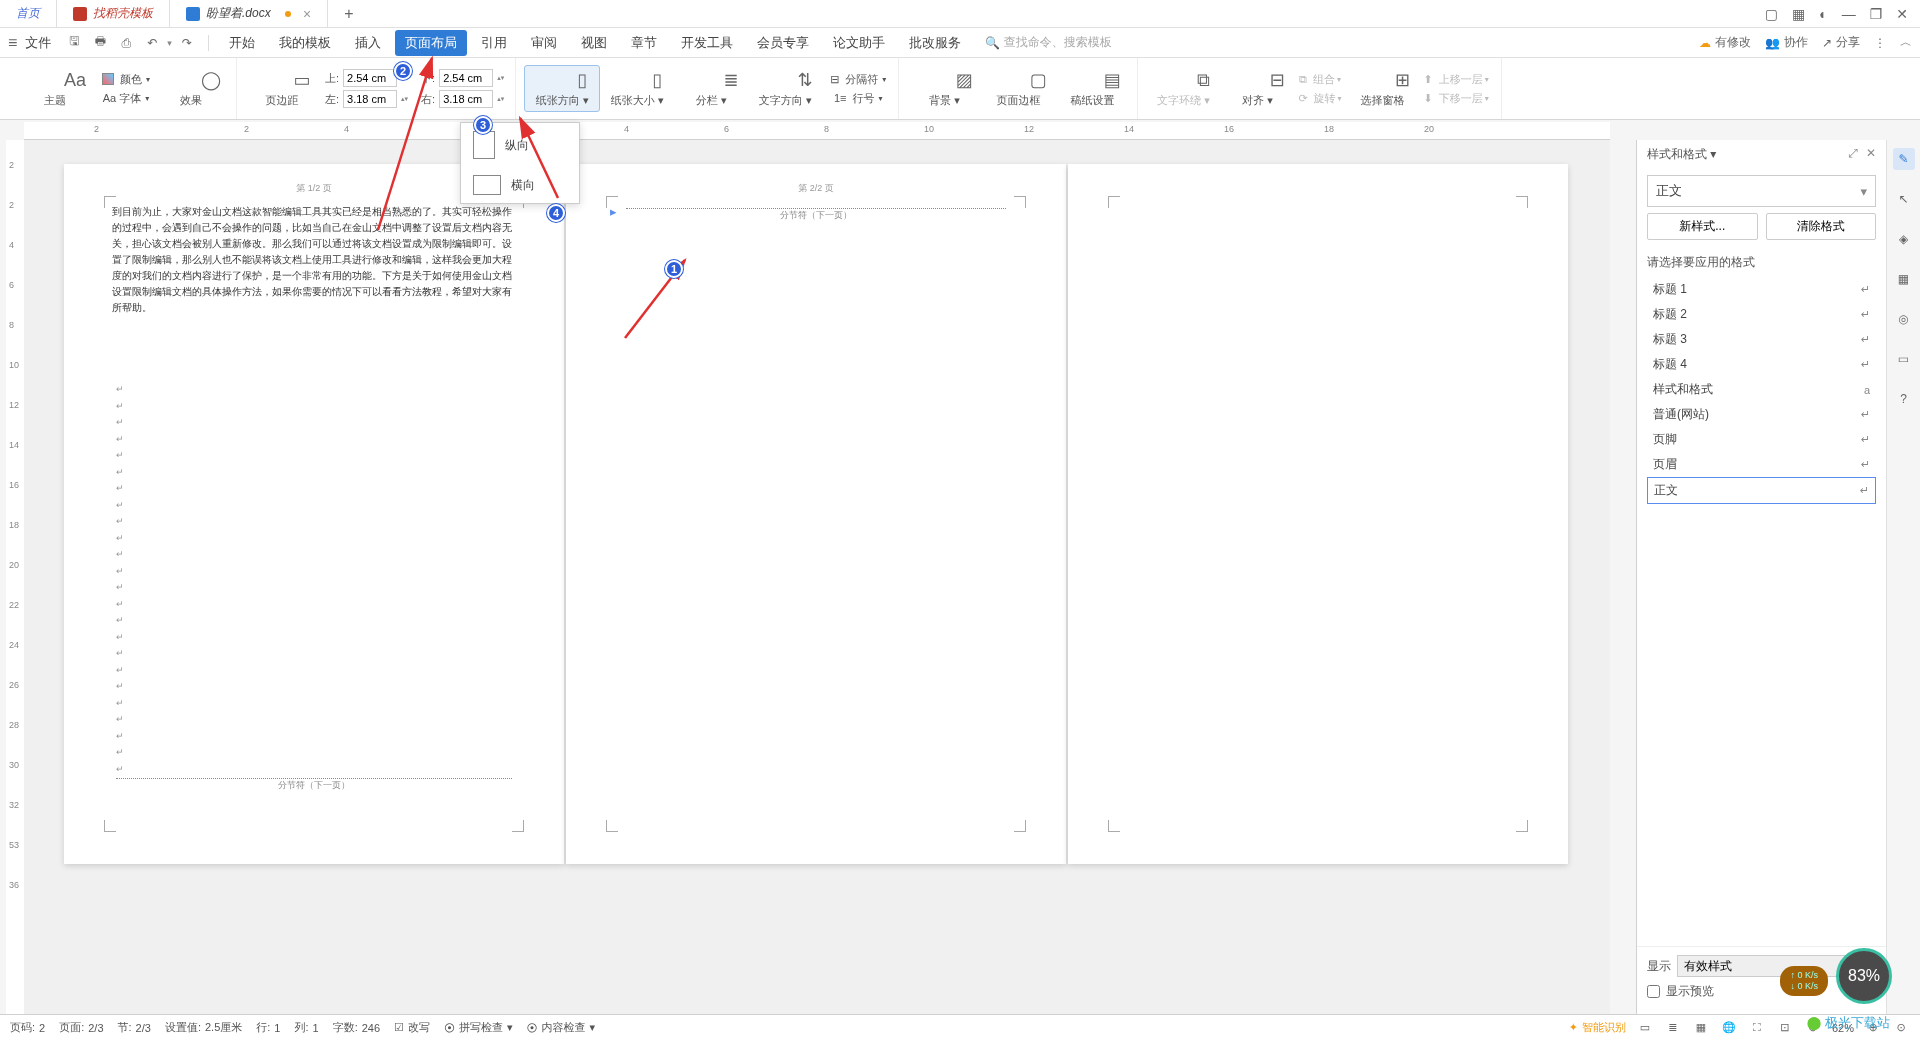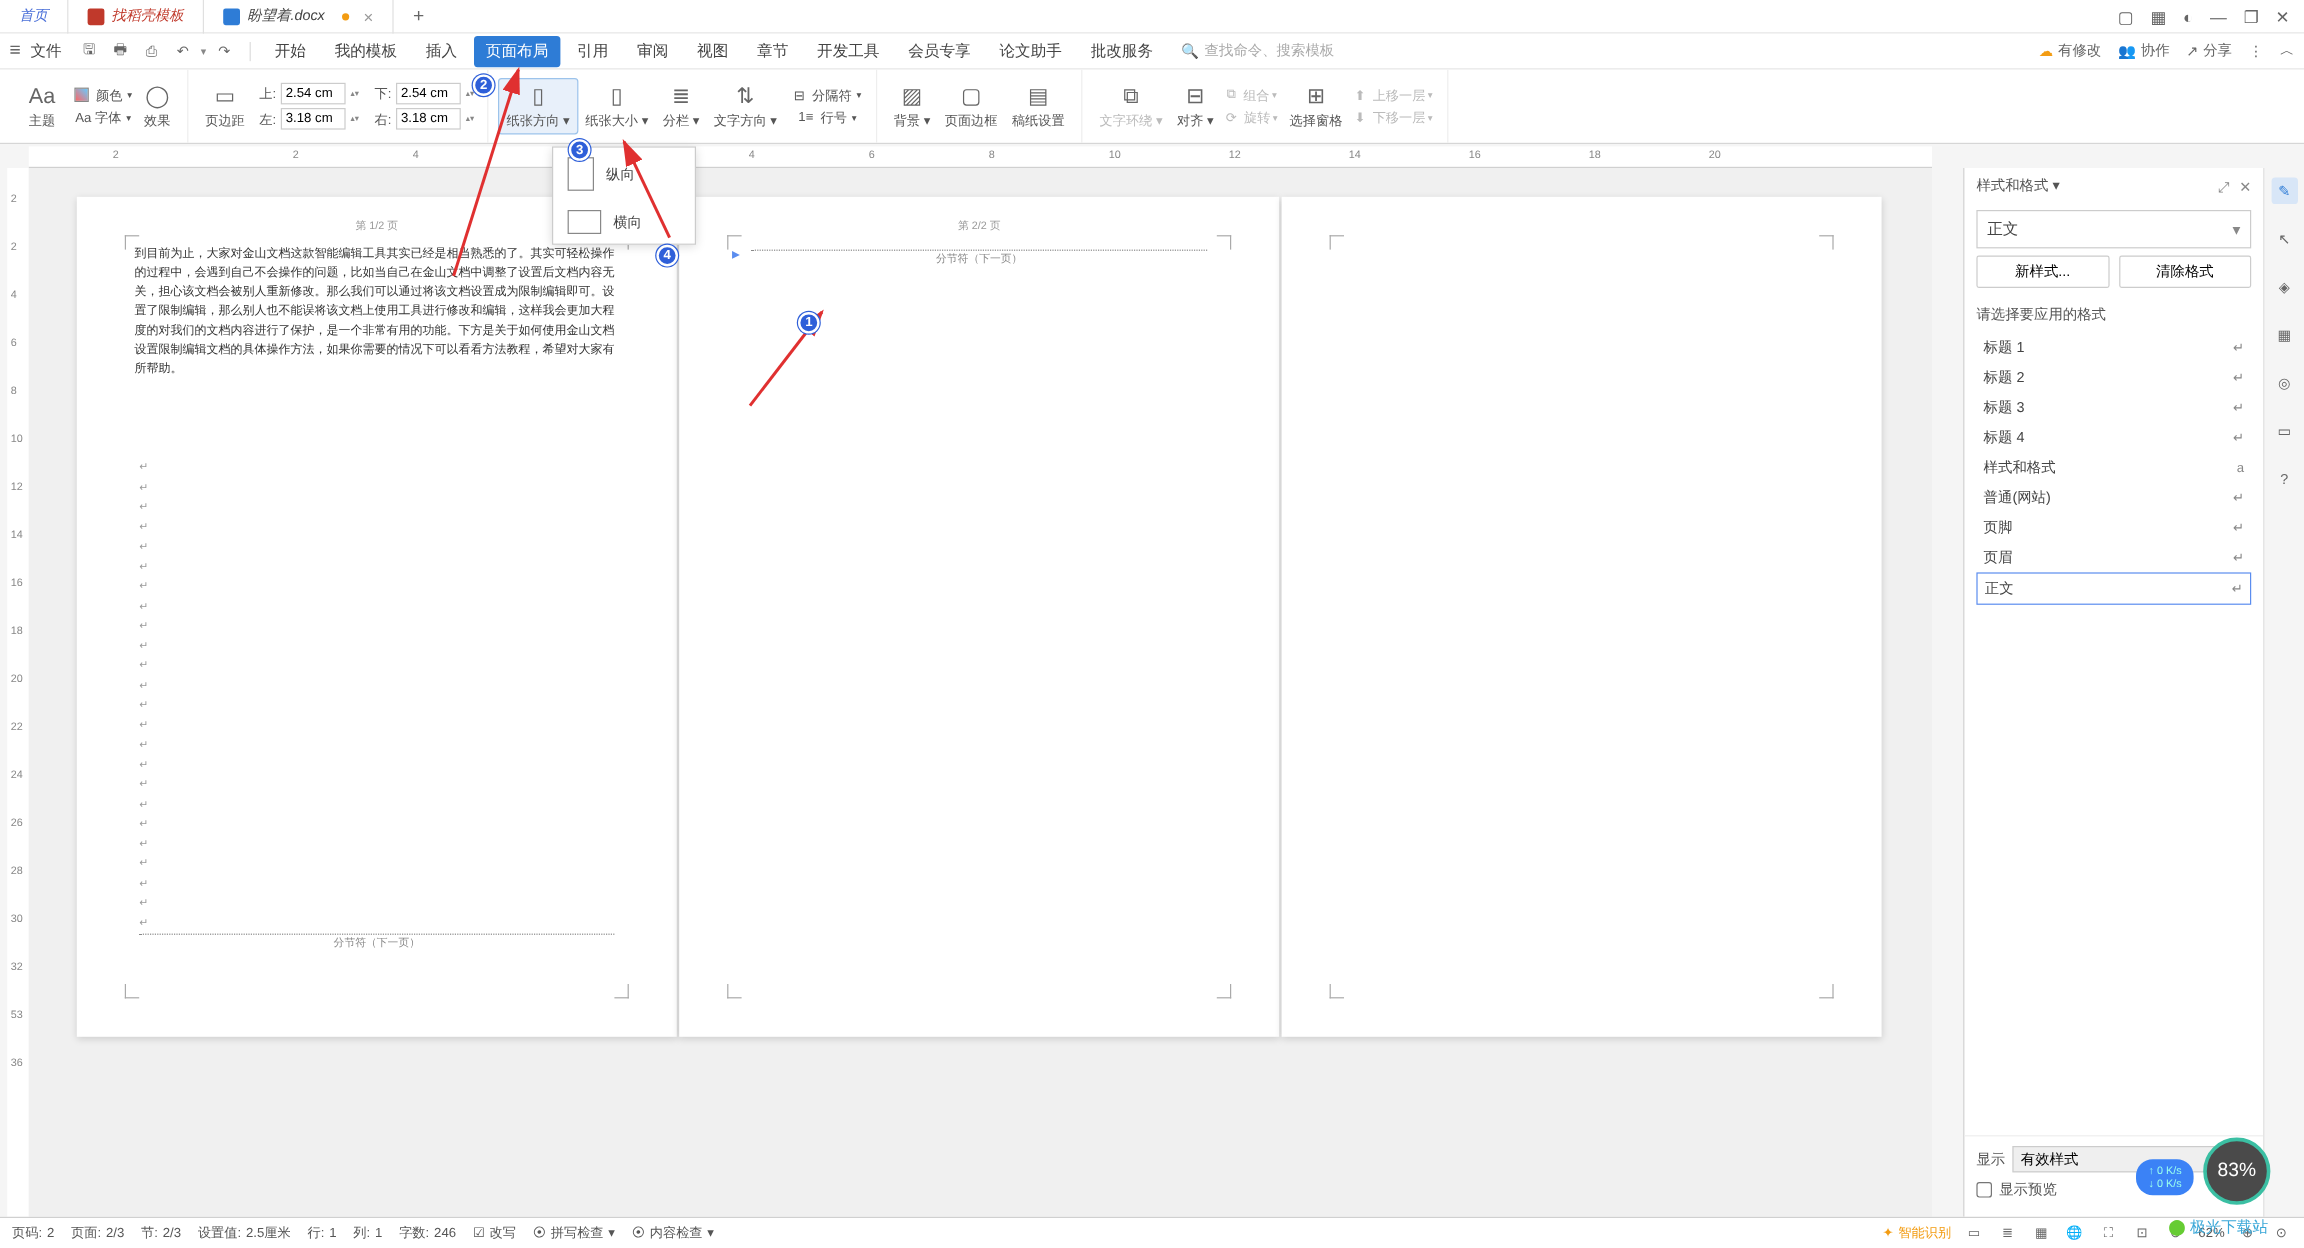--- a/index.html
+++ b/index.html
@@ -27,21 +27,21 @@
 .menurow .menu-item { padding: 4px 10px; font-size: 13px; color: #444; cursor: pointer; border-radius: 3px; }
 .menurow .menu-item.active { background: #2e7cd6; color: #fff; }
 .menurow .search { margin-left: 10px; color: #aaa; font-size: 12px; display: flex; align-items: center; gap: 4px; }
 .menurow .right-actions { margin-left: auto; display: flex; align-items: center; gap: 14px; color: #666; font-size: 12px; }
 .menurow .right-actions .link { display: flex; align-items: center; gap: 4px; cursor: pointer; }
 
 
 .ribbon { height: 62px; background: #fff; display: flex; align-items: center; padding: 0 10px; border-bottom: 1px solid #d6d6d6; gap: 0; }
 .rgroup { display: flex; align-items: center; height: 100%; padding: 0 8px; border-right: 1px solid #eee; }
 .rbtn { display: flex; flex-direction: column; align-items: center; justify-content: center; gap: 2px; padding: 3px 6px; font-size: 11px; color: #555; cursor: pointer; border-radius: 3px; }
-.rbtn .ricon { width: 22px; height: 22px; display: flex; align-items: center; justify-content: center; color: #666; font-size: 18px; }
+.rbtn .ricon { width: 22px; height: 22px; display: flex; align-items: center; justify-content: center; color: #666; font-size: 18px; margin-left: 40px; }
 .rbtn .rlabel { font-size: 11px; white-space: nowrap; }
 .margins { display: flex; flex-direction: column; gap: 3px; font-size: 11px; color: #555; }
 .margins .mrow { display: flex; align-items: center; gap: 4px; }
 .margins input { width: 54px; height: 18px; border: 1px solid #ccc; font-size: 11px; padding: 0 3px; }
 .margins .spin { width: 10px; display: flex; flex-direction: column; font-size: 7px; color: #888;}
 .orient-btn { background: #e8f0fa; border: 1px solid #9cc3eb; }
 
 
 .orient-dropdown { position: absolute; left: 460px; top: 122px; width: 120px; background: #fff; border: 1px solid #ccc; box-shadow: 0 2px 8px rgba(0,0,0,0.15); z-index: 100; }
 .orient-item { display: flex; align-items: center; gap: 10px; padding: 8px 12px; cursor: pointer; }
@@ -67,21 +67,21 @@
 .page .br { bottom: 32px; right: 40px; border-left: none; border-top: none; }
 .page .section-break { position: absolute; top: 44px; left: 60px; right: 60px; border-top: 1px dotted #888; font-size: 9px; color: #888; text-align: center; }
 
 
 .annot { position: absolute; pointer-events: none; z-index: 200; }
 .marker { width: 18px; height: 18px; background: #2e5fd9; color: #fff; border-radius: 50%; font-size: 11px; font-weight: bold; display: flex; align-items: center; justify-content: center; position: absolute; border: 2px solid #fff; box-shadow: 0 0 0 1px #2e5fd9; }
 .arrow-svg { position: absolute; }
 
 
 .styles-panel { position: absolute; top: 140px; right: 34px; width: 250px; bottom: 26px; background: #fff; border-left: 1px solid #d0d0d0; display: flex; flex-direction: column; }
-.styles-panel .sp-header { padding: 6px 10px; font-size: 12px; display: flex; align-items: flex-end; color: #555; }
+.styles-panel .sp-header { padding: 6px 10px; font-size: 12px; display: flex; align-items: flex-start; color: #555; }
 .styles-panel .sp-header .sp-title { flex: 1; }
 .styles-panel .sp-header .sp-btn { cursor: pointer; color: #888; margin-left: 8px; font-size: 12px; }
 .styles-panel .current { margin: 6px 10px; border: 1px solid #ccc; padding: 6px 8px; font-size: 13px; display: flex; align-items: center; }
 .styles-panel .btns { display: flex; gap: 8px; padding: 0 10px 8px; }
 .styles-panel .btns button { flex: 1; border: 1px solid #ccc; background: #fff; padding: 4px 0; font-size: 12px; cursor: pointer; border-radius: 2px; }
 .styles-panel .section-label { padding: 6px 10px; font-size: 12px; color: #555; }
 .styles-panel .style-list { flex: 1; overflow: auto; padding: 0 10px; }
 .styles-panel .style-item { display: flex; align-items: center; justify-content: space-between; padding: 4px 6px; font-size: 12px; border-bottom: 0; cursor: pointer; }
 .styles-panel .style-item.selected { border: 1px solid #5b8def; }
 .styles-panel .style-item .mark-sym { color: #888; font-size: 11px; }
@@ -95,21 +95,21 @@
 .right-rail .rail-btn.active { background: #d8e6f7; color: #2e7cd6; }
 
 
 .statusbar { position: absolute; bottom: 0; left: 0; right: 0; height: 26px; background: #fff; border-top: 1px solid #d0d0d0; display: flex; align-items: center; padding: 0 10px; font-size: 11px; color: #555; gap: 14px; }
 .statusbar .sb-item { display: flex; align-items: center; gap: 4px; }
 .statusbar .right { margin-left: auto; display: flex; align-items: center; gap: 10px; }
 .statusbar .view-btn { width: 18px; height: 18px; display: flex; align-items: center; justify-content: center; color: #666; cursor: pointer; }
 
 
 .float-badge { position: absolute; right: 28px; bottom: 36px; width: 56px; height: 56px; border-radius: 50%; background: #4a4a4a; color: #fff; display: flex; align-items: center; justify-content: center; font-size: 16px; border: 3px solid #3bbfa3; z-index: 50; }
-.net-badge { position: absolute; right: 92px; bottom: 44px; background: #3b82f6; color: #9fe; border-radius: 14px; padding: 4px 10px; font-size: 9px; line-height: 1.2; z-index: 50; }
+.net-badge { position: absolute; right: 92px; bottom: 44px; background: #a16207; color: #9fe; border-radius: 14px; padding: 4px 10px; font-size: 9px; line-height: 1.2; z-index: 50; }
 
 
 .wm { position: absolute; right: 30px; bottom: 8px; font-size: 13px; color: #3ba8d8; z-index: 10; margin-left: 26px; }
 
 svg { display: block; }
 </style>
 </head>
 <body>
 
 <div class="titlebar">

